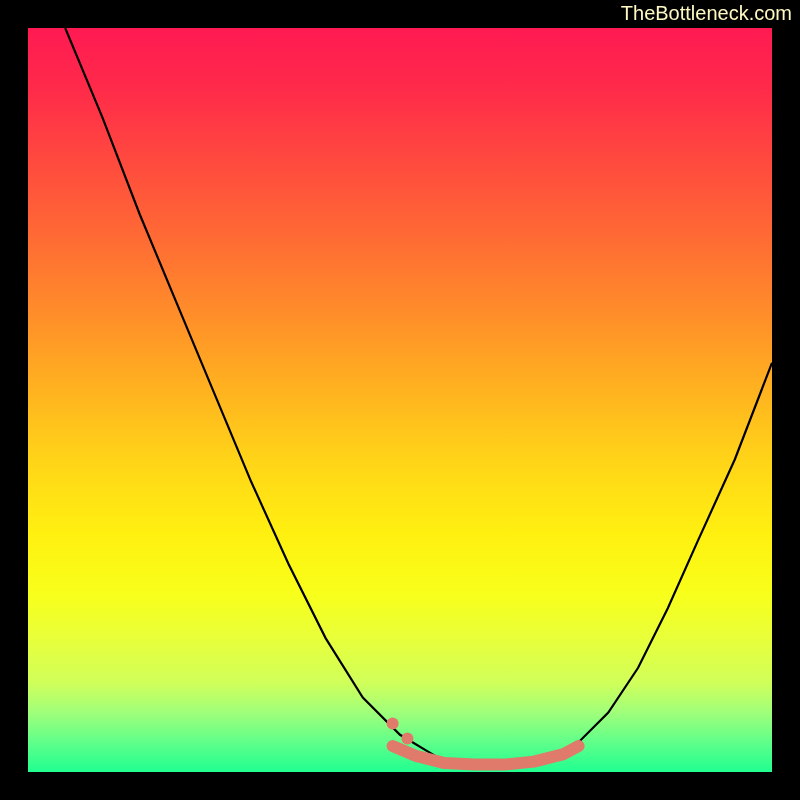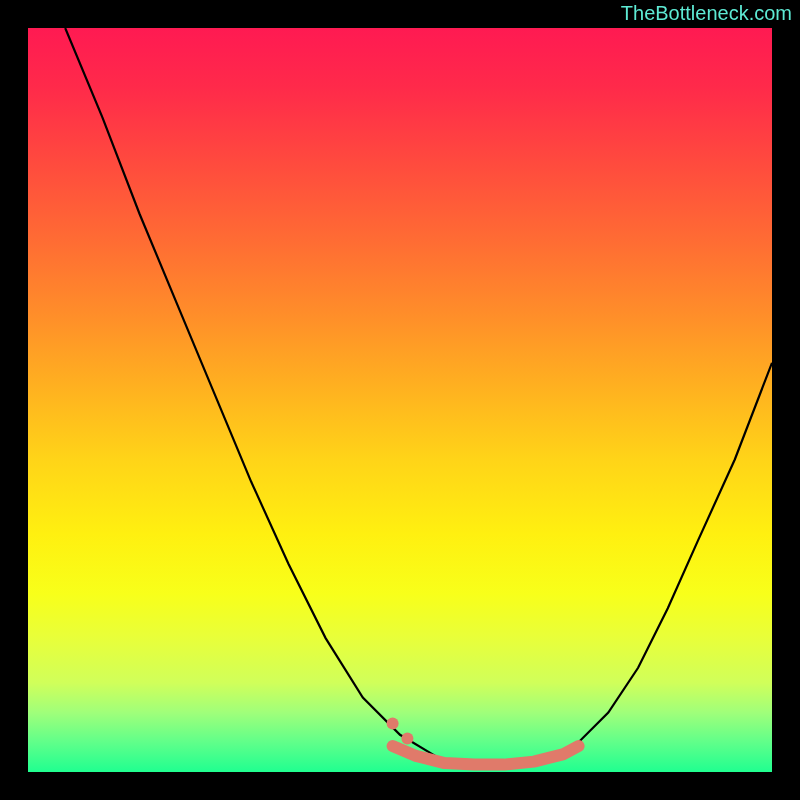--- a/index.html
+++ b/index.html
@@ -8,21 +8,21 @@
     height: 800px;
     background: #000;
     position: relative;
     overflow: hidden;
     font-family: Arial, sans-serif;
   }
   .watermark {
     position: absolute;
     top: 2px;
     right: 8px;
-    color: #5eead4;
+    color: #fef9c3;
     font-size: 20px;
     font-weight: 500;
     z-index: 10;
   }
   .plot-area {
     position: absolute;
     left: 28px;
     top: 28px;
     width: 744px;
     height: 744px;

